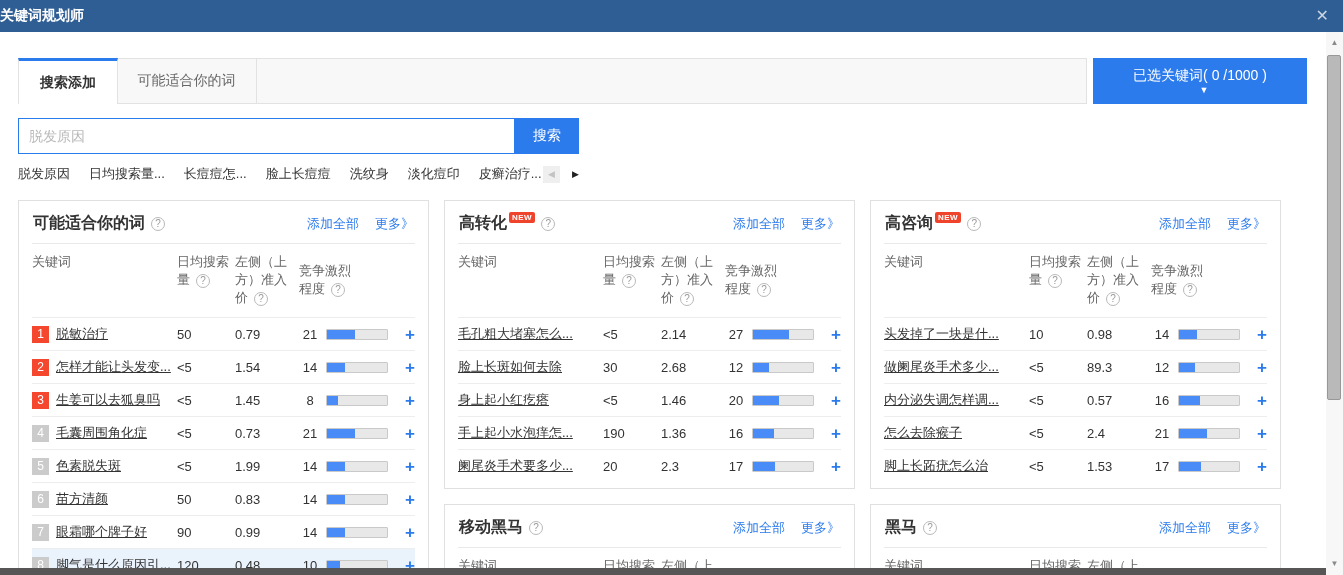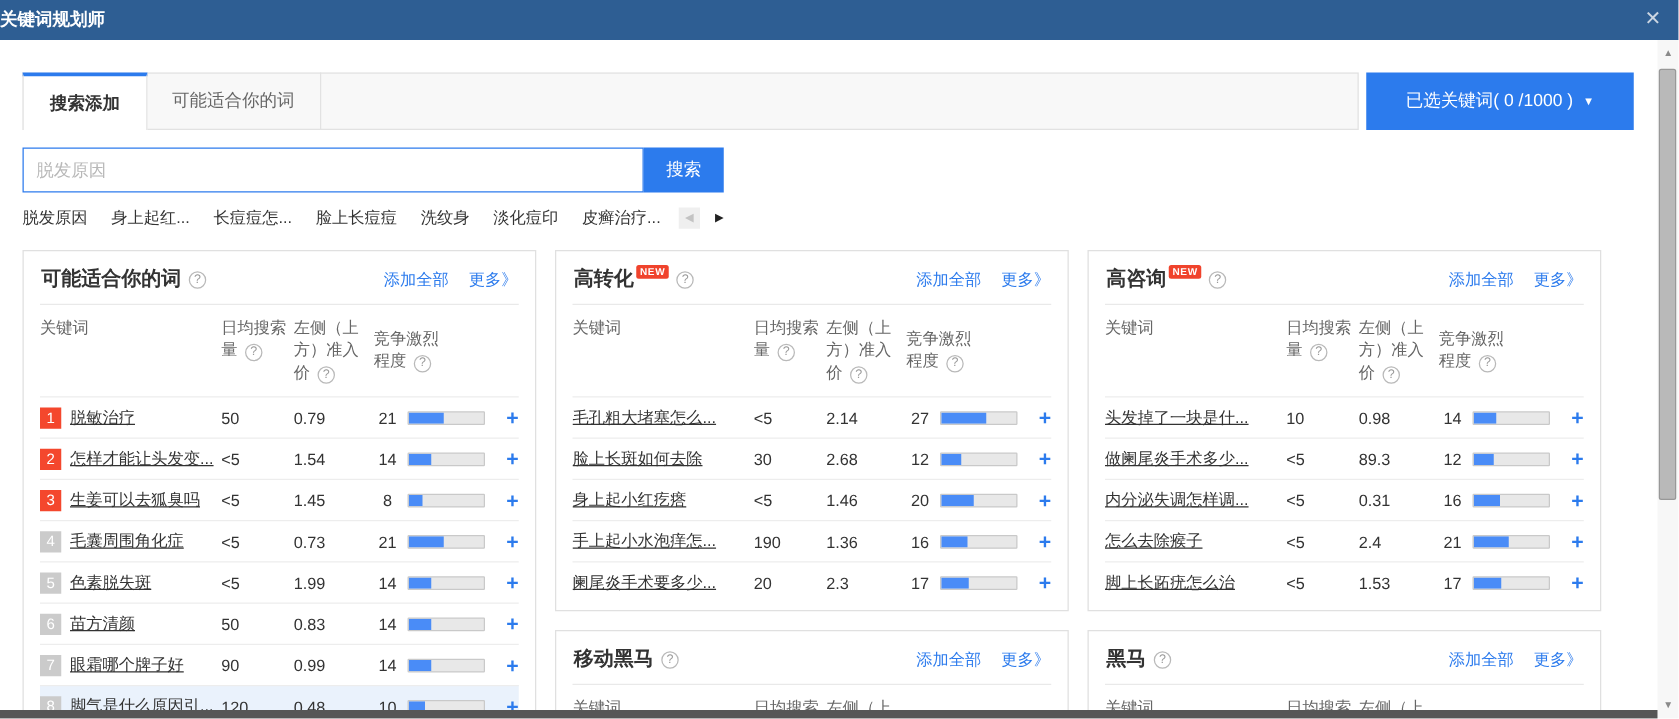--- a/index.html
+++ b/index.html
@@ -14,21 +14,21 @@
 
   
   .mbody { position:absolute; top:32px; left:0; width:1326px; height:536px; overflow:hidden; background:#fff; }
 
   
   .toprow { display:flex; margin:26px 19px 0 18px; height:46px; }
   .tabstrip { flex:1; display:flex; background:#f8f8f8; border:1px solid #e2e2e2; }
   .tab { height:46px; margin:-1px 0 -1px -1px; display:flex; align-items:center; justify-content:center; font-size:14px; cursor:pointer; }
   .tab.active { width:100px; background:#fff; border-top:3px solid #2c7bed; border-left:1px solid #e2e2e2; border-right:1px solid #e2e2e2; color:#333; font-weight:bold; }
   .tab.inactive { width:140px; color:#666; border-right:1px solid #e2e2e2; }
-  .selbtn { width:214px; height:46px; margin-left:6px; background:#2c7bed; color:#fff; border:none; font-size:14px; font-family:inherit; cursor:pointer; display:flex; align-items:center; justify-content:center; }
+  .selbtn { width:214px; height:46px; margin-left:6px; background:#2c7bed; color:#fff; border:none; font-size:14px; font-family:inherit; cursor:pointer; display:flex; align-items:center; justify-content:center;flex-direction:column; }
   .selbtn .caret { font-size:9px; margin-left:8px; }
 
   
   .searchrow { display:flex; margin:14px 0 0 18px; }
   .searchrow input { width:497px; height:36px; border:1px solid #2c7bed; outline:none; font-size:14px; padding:0 10px; font-family:inherit; color:#333; }
   .searchrow input::placeholder { color:#b8b8b8; opacity:1; }
   .searchbtn { width:64px; height:36px; background:#2c7bed; color:#fff; border:none; font-size:14px; font-family:inherit; cursor:pointer; }
 
   
   .tagsrow { display:flex; align-items:center; margin:11px 0 0 18px; width:566px; height:18px; }
@@ -100,21 +100,21 @@
     </div>
 
     <div class="searchrow">
       <input type="text" placeholder="脱发原因" style="">
       <button class="searchbtn">搜索</button>
     </div>
 
     <div class="tagsrow">
       <div class="tags">
           <span class="tag">脱发原因</span>
-          <span class="tag">身上起红...</span>
+          <span class="tag">日均搜索量...</span>
           <span class="tag">长痘痘怎...</span>
           <span class="tag">脸上长痘痘</span>
           <span class="tag">洗纹身</span>
           <span class="tag">淡化痘印</span>
           <span class="tag">皮癣治疗...</span>
         </div>
       <div class="pager">
         <span class="pg-prev">◀</span>
         <span class="pg-next">▶</span>
       </div>
@@ -390,21 +390,21 @@
                   <span class="cnum">12</span>
                   <span class="cbar">
                     <span class="cfill" style="width: 26.4%;"></span>
                   </span>
                 </div>
                 <div class="c-add">+</div>
               </div>
               <div class="trow">
                 <div class="c-kw">内分泌失调怎样调...</div>
                 <div class="c-vol">&lt;5</div>
-                <div class="c-price">0.31</div>
+                <div class="c-price">0.57</div>
                 <div class="c-comp">
                   <span class="cnum">16</span>
                   <span class="cbar">
                     <span class="cfill" style="width: 35.2%;"></span>
                   </span>
                 </div>
                 <div class="c-add">+</div>
               </div>
               <div class="trow">
                 <div class="c-kw">怎么去除瘊子</div>

